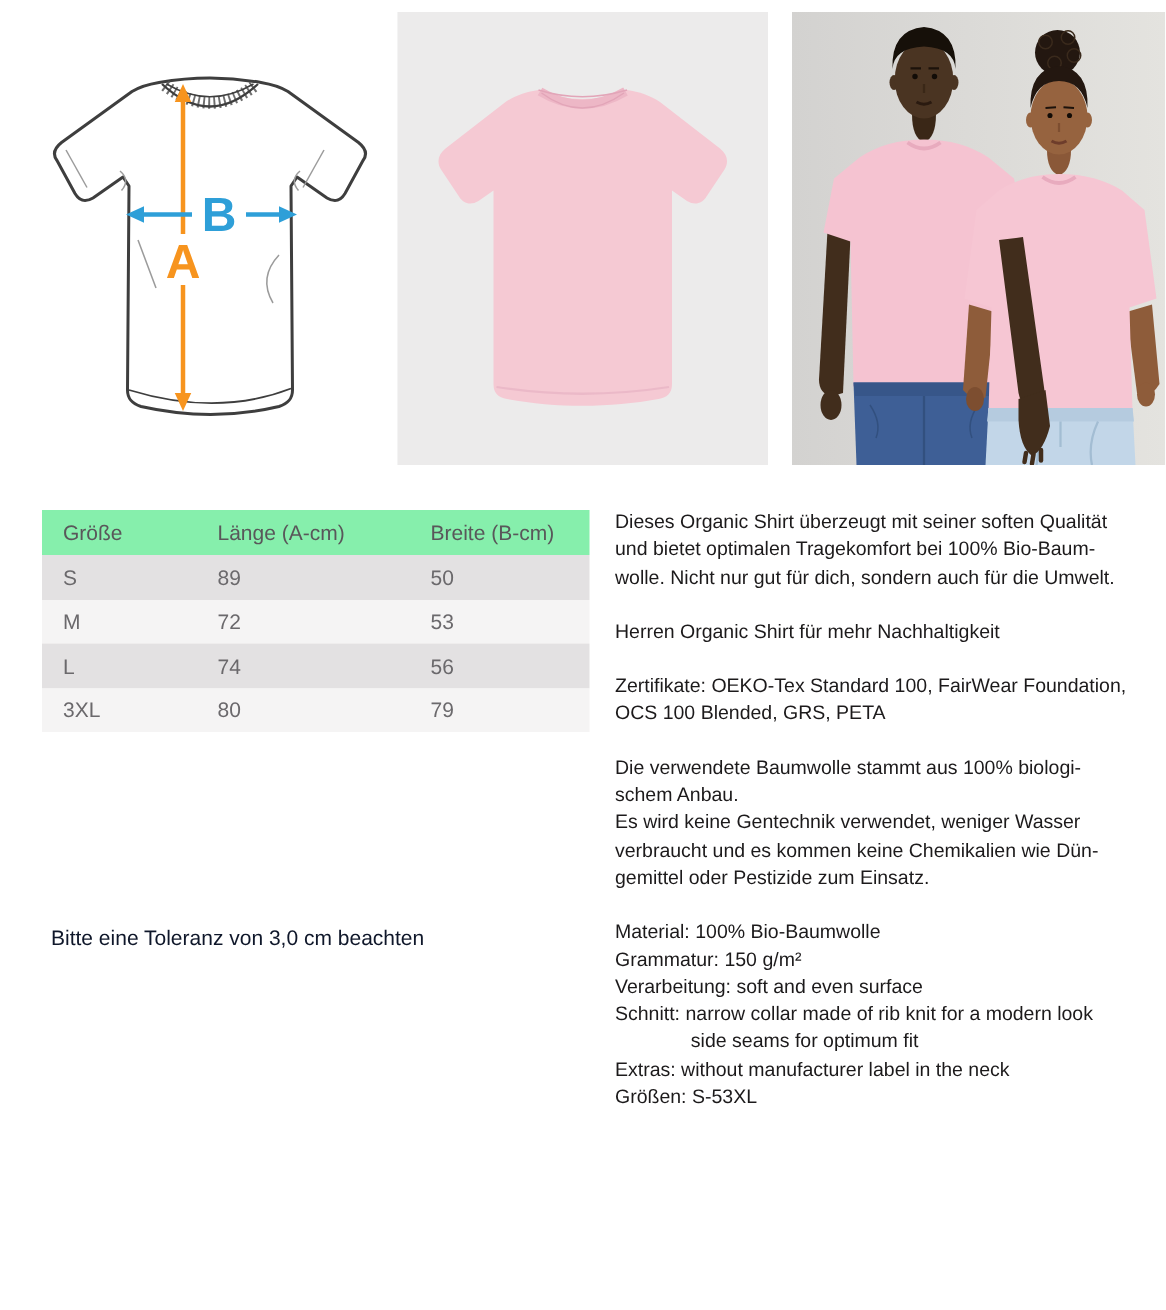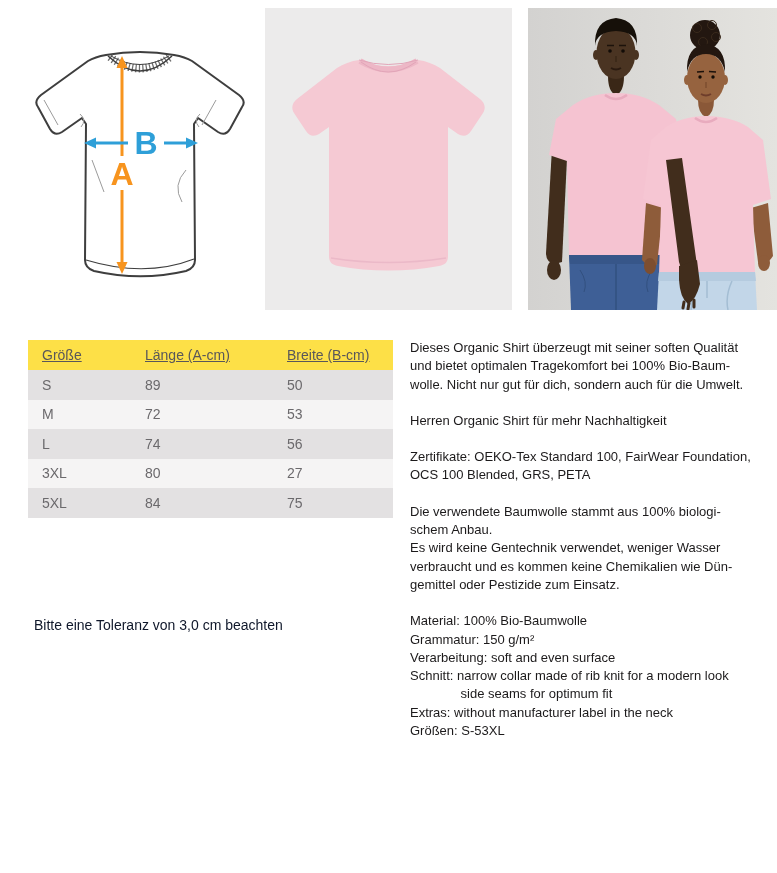--- a/index.html
+++ b/index.html
@@ -13,23 +13,22 @@
   .diagram-panel{left:10px;top:10px;width:240px;height:290px;background:#ffffff;}
   .flat-panel{left:265px;top:8px;width:247px;height:302px;background:#ECEBEB;overflow:hidden;}
   .models-panel{left:528px;top:8px;width:249px;height:302px;overflow:hidden;}
 
   table.size-table{
     position:absolute;left:28px;top:340px;width:360px;
     border-collapse:collapse;table-layout:fixed;
     font-size:14px;color:#6b696c;
   }
   table.size-table th{
-    background:#fde047;color:#59575a;font-weight:normal;text-align:left;
+    background:#86efac;color:#59575a;font-weight:normal;text-align:left;
     height:28px;
-    text-decoration:underline;
   }
   table.size-table td{height:27.5px;}
   table.size-table th:nth-child(1), table.size-table td:nth-child(1){width:101px;padding-left:14px;}
   table.size-table th:nth-child(2), table.size-table td:nth-child(2){width:140px;}
   table.size-table th:nth-child(3), table.size-table td:nth-child(3){width:105px;}
   table.size-table tbody tr:nth-child(odd) td{background:#E3E1E2;}
   table.size-table tbody tr:nth-child(even) td{background:#F5F4F4;}
 
   .tolerance-note{
     position:absolute;left:34px;top:617px;
@@ -208,26 +207,21 @@
       <td>53</td>
     </tr>
     <tr>
       <td>L</td>
       <td>74</td>
       <td>56</td>
     </tr>
     <tr>
       <td>3XL</td>
       <td>80</td>
-      <td>27</td>
-    </tr>
-    <tr>
-      <td>5XL</td>
-      <td>84</td>
-      <td>75</td>
+      <td>79</td>
     </tr>
   </tbody>
 </table>
 
 <div class="tolerance-note">Bitte eine Toleranz von 3,0 cm beachten</div>
 
 <div class="description">
   <p>Dieses Organic Shirt überzeugt mit seiner soften Qualität
 und bietet optimalen Tragekomfort bei 100% Bio-Baum-
 wolle. Nicht nur gut für dich, sondern auch für die Umwelt.</p>

